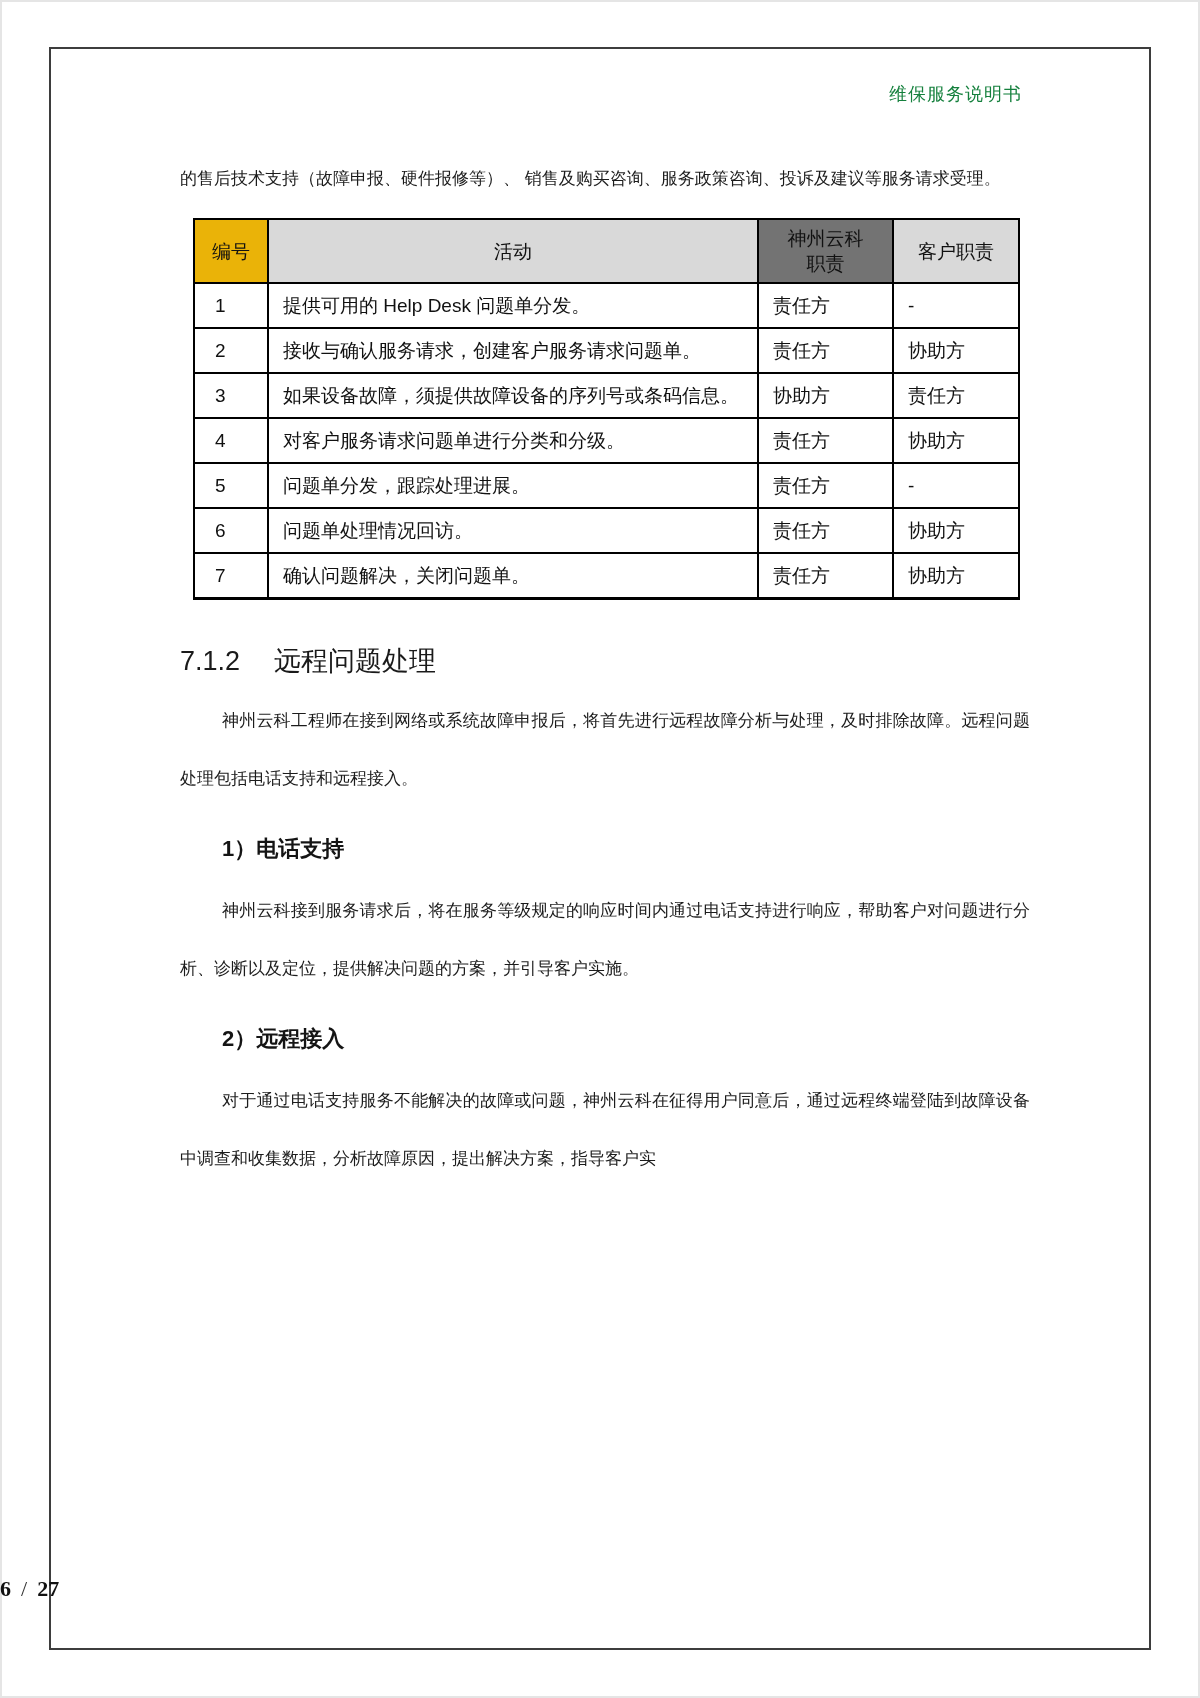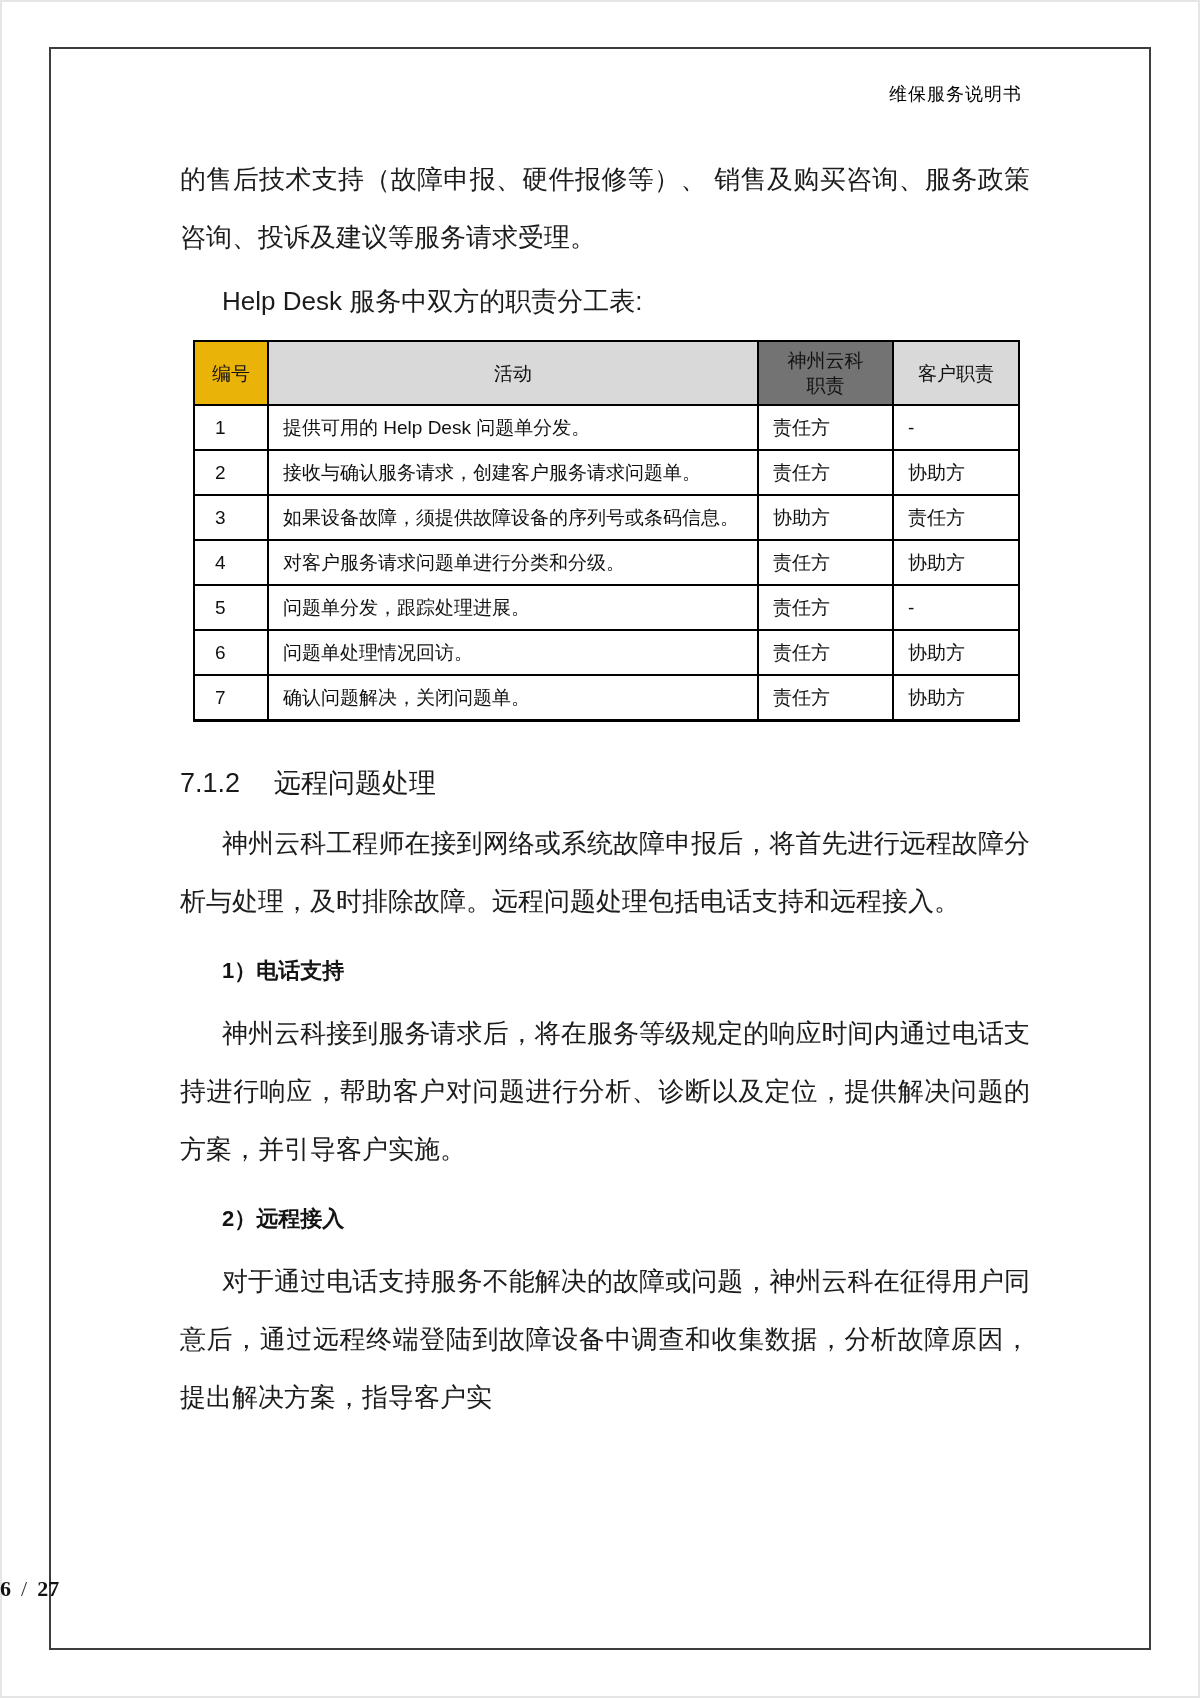--- a/index.html
+++ b/index.html
@@ -23,25 +23,25 @@
     left: 180px; top: 0;
     width: 850px;
   }
   .doc-header {
     margin-top: 82px;
     text-align: right;
     padding-right: 8px;
     font-family: "Liberation Serif", "DejaVu Serif", serif;
     font-size: 18px;
     letter-spacing: 1px;
-    color: #000000;
+    color: #15803d;
   }
   p.body-par {
     margin: 0;
-    font-size: 26px;
+    font-size: 17px;
     line-height: 58px;
     text-align: justify;
     color: #1c1c1c;
   }
   p.first-par { margin-top: 44px; }
   p.indent { text-indent: 42px; }
   p.table-intro { margin-top: 6px; }
   table.resp-table {
     margin-top: 10px;
     margin-left: 13px;
@@ -115,21 +115,20 @@
 
 <div class="page-frame"></div>
 
 <div class="content">
 
   <div class="doc-header">维保服务说明书</div>
 
   <p class="body-par first-par">的售后技术支持（故障申报、硬件报修等）、 销售及购买咨询、服务政策咨询、投诉及建议等服务请求受理。</p>
 
 
-  <p class="body-par indent table-intro">Help Desk 服务中双方的职责分工表:</p>
 
   <table class="resp-table">
     <colgroup>
       <col class="c0">
         <col class="c1">
         <col class="c2">
         <col class="c3">
     </colgroup>
     <thead>
       <tr>

